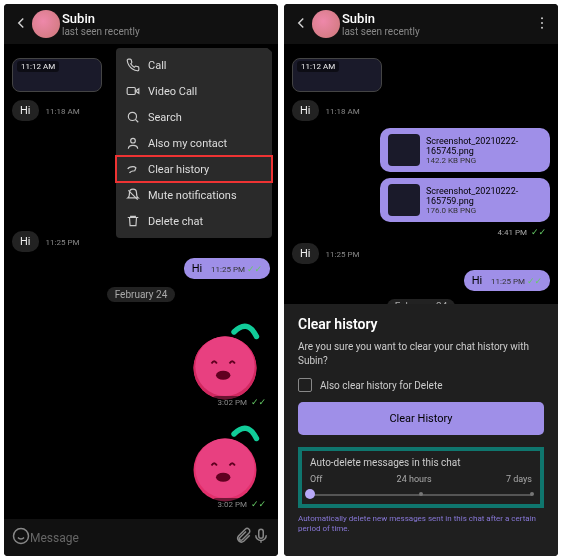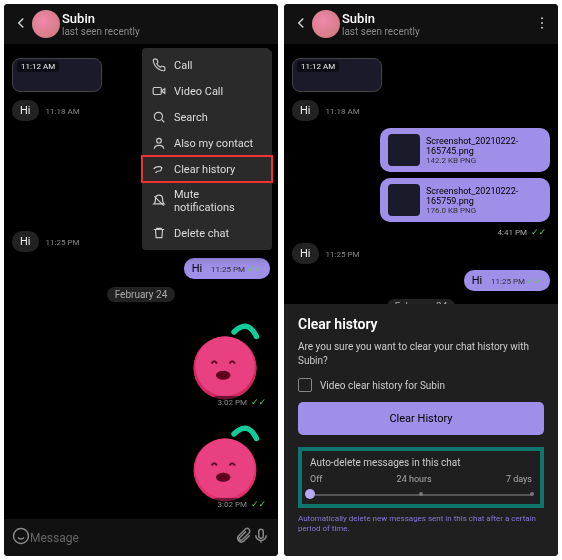--- a/index.html
+++ b/index.html
@@ -124,21 +124,21 @@
   .sticker-time {
     position: absolute; bottom: -4px; right: 0;
     font-size: 8px; color: #888;
     background: rgba(0,0,0,.5); padding: 1px 4px; border-radius: 3px;
   }
   .check { font-size: 9px; color: #6c6; margin-left: 2px; }
   
   .menu {
     position: absolute;
     top: 4px; right: 6px;
-    width: 130px;
+    width: 156px;
     background: #2a2a2a;
     border-radius: 4px;
     box-shadow: 0 4px 12px rgba(0,0,0,.6);
     z-index: 10;
     padding: 4px 0;
   }
   .menu-item {
     display: flex; align-items: center; gap: 8px;
     padding: 6px 10px;
     font-size: 11px;
@@ -372,21 +372,21 @@
       </span>
     </div>
     <div class="date-row"><span class="date-sep">February 24</span></div>
   </div>
 
   <div class="dialog">
     <div class="dialog-title">Clear history</div>
     <div class="dialog-text">Are you sure you want to clear your chat history with Subin?</div>
     <div class="checkbox-row">
       <div class="checkbox"></div>
-      <span class="checkbox-label">Video clear history for Subin</span>
+      <span class="checkbox-label">Also clear history for Delete</span>
     </div>
     <div class="dialog-btn">Clear History</div>
 
     <div class="auto-delete">
       <div class="auto-title">Auto-delete messages in this chat</div>
       <div class="slider-labels">
         <span>Off</span>
         <span>24 hours</span>
         <span>7 days</span>
       </div>

